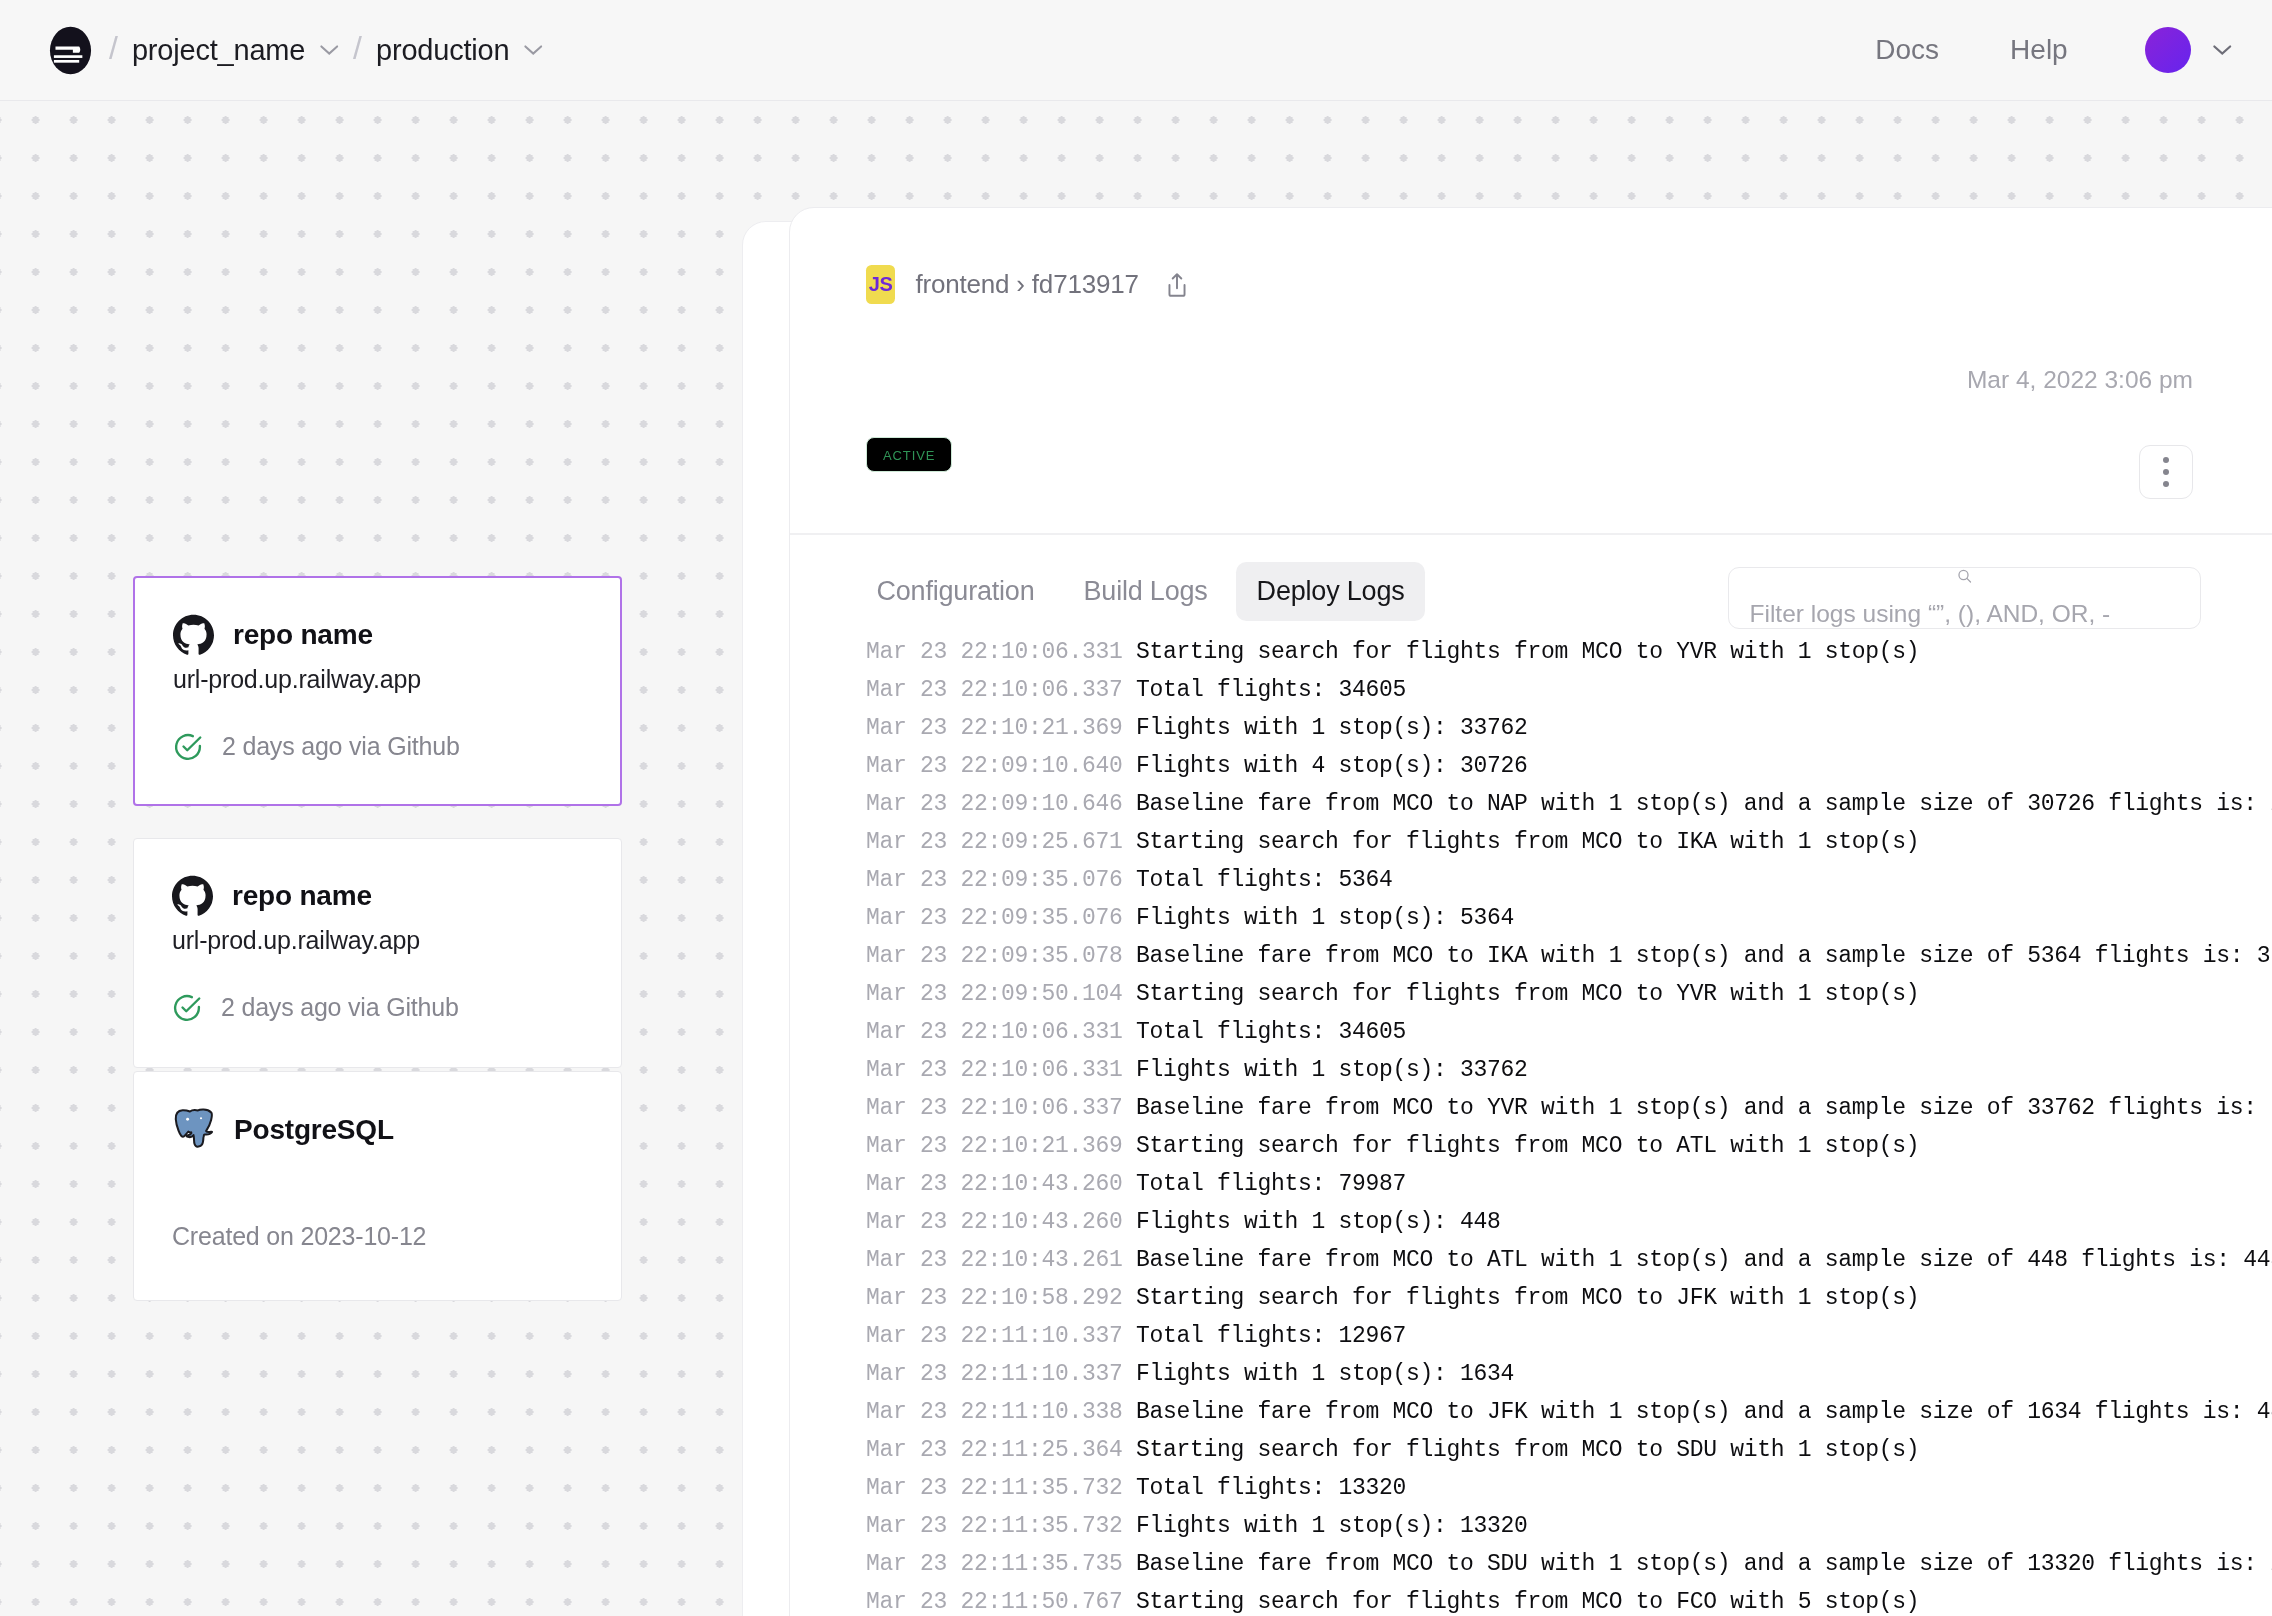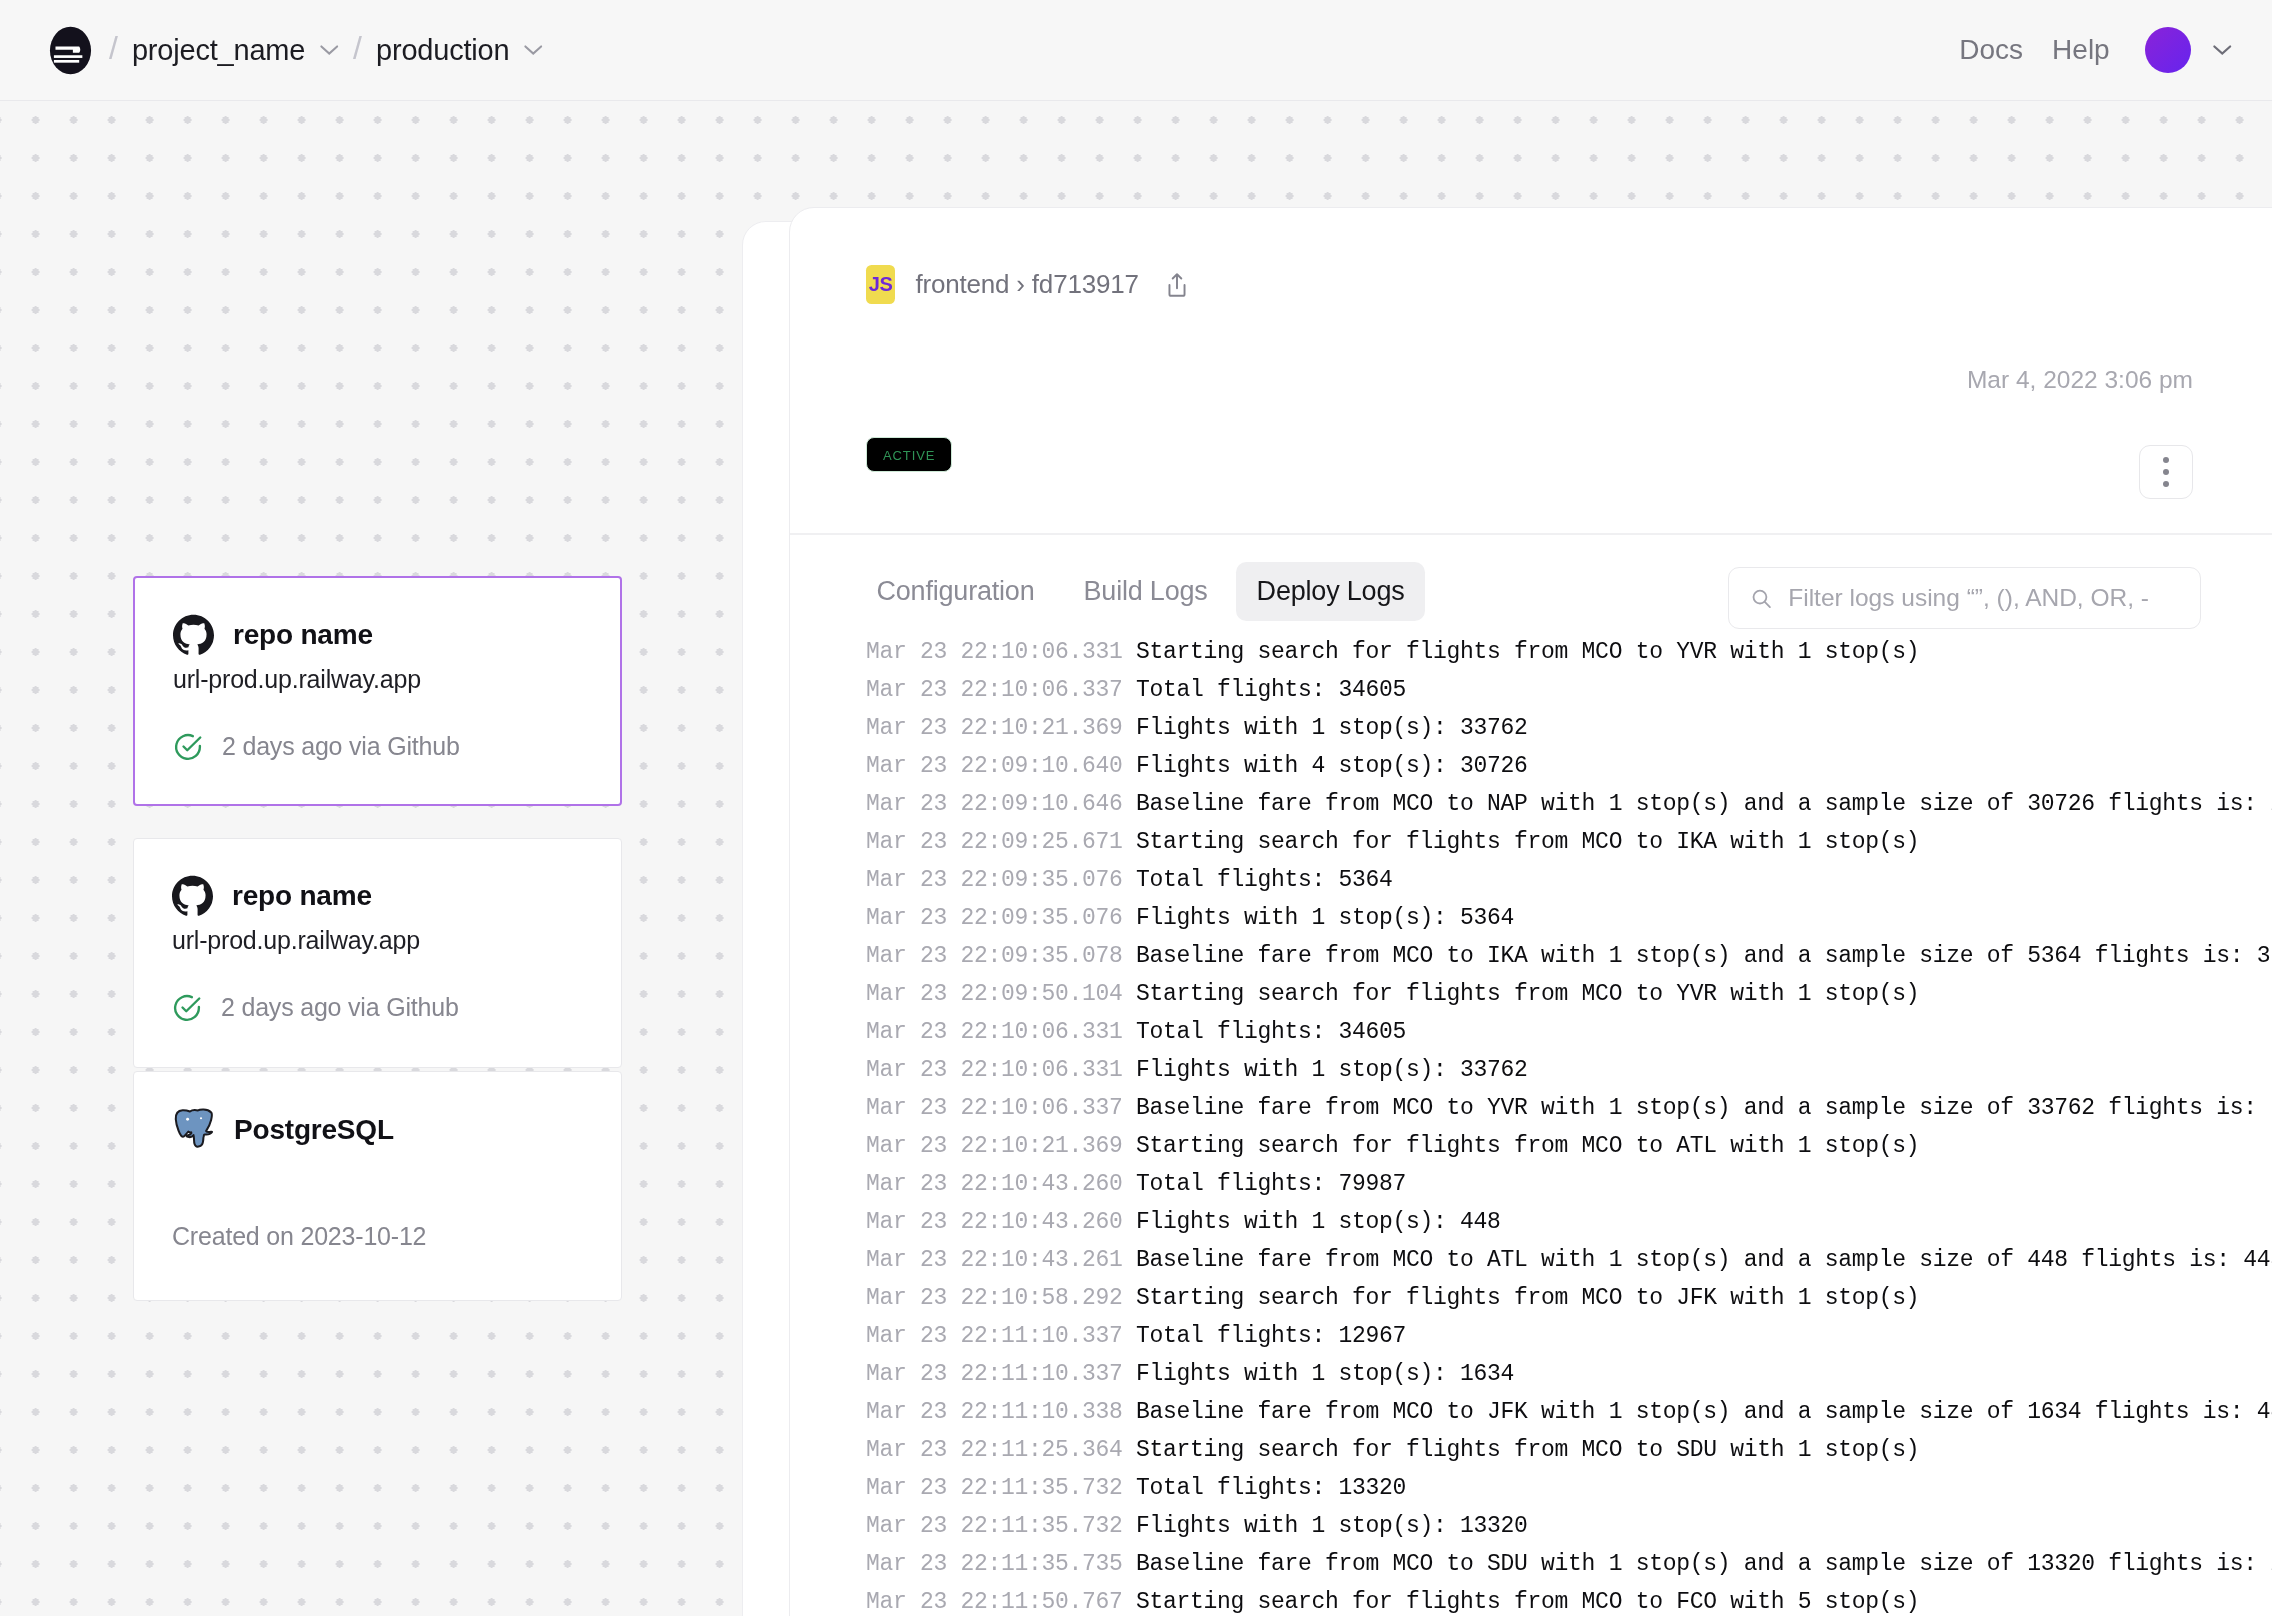--- a/index.html
+++ b/index.html
@@ -25,21 +25,21 @@
     font-size: 32px; color: #c5c5cd; font-weight: 300;
     margin: 0 14px; transform: translateY(-2.4px);
   }
   .bc-item {
     display: flex; align-items: center; gap: 13.4px;
     font-size: 29px; color: #1c1c22; letter-spacing: -0.2px;
     cursor: pointer;
   }
   .chev { width: 20.5px; height: 12px; flex: 0 0 auto; }
   #nav-right {
-    margin-left: auto; display: flex; align-items: center; gap: 29px;
+    margin-left: auto; display: flex; align-items: center; gap: 71px;
   }
   .nav-link { font-size: 28px; color: #76767f; cursor: pointer; }
   #avatar {
     width: 46px; height: 46px; border-radius: 50%;
     background: linear-gradient(135deg, #8a23d8 0%, #6624ee 100%);
   }
   #avatar-wrap { display: flex; align-items: center; gap: 20.5px; cursor: pointer; margin-left: 6.3px; }
 
   
   #canvas {
@@ -119,21 +119,21 @@
     padding: 14px 20.5px; border-radius: 10.3px;
     cursor: pointer; letter-spacing: -0.2px;
   }
   .tab.active { background: #efeff1; color: #161619; }
   #filter-box {
     position: absolute; top: 359px; right: 71px;
     width: 473px; height: 62px;
     border: 1.6px solid #e9e9ec; border-radius: 11px;
     background: #fff;
     display: flex; align-items: center; gap: 16px;
-    padding: 0 20.5px; cursor: text;
+    padding: 0 20.5px; cursor: text; flex-direction: column;
   }
   #filter-input {
     border: 0; outline: 0; background: transparent;
     font-family: "Liberation Sans", sans-serif;
     font-size: 24.5px; color: #2a2a30; width: 100%;
   }
   #filter-input::placeholder { color: #a6a6ae; }
 
   
   #logs {

